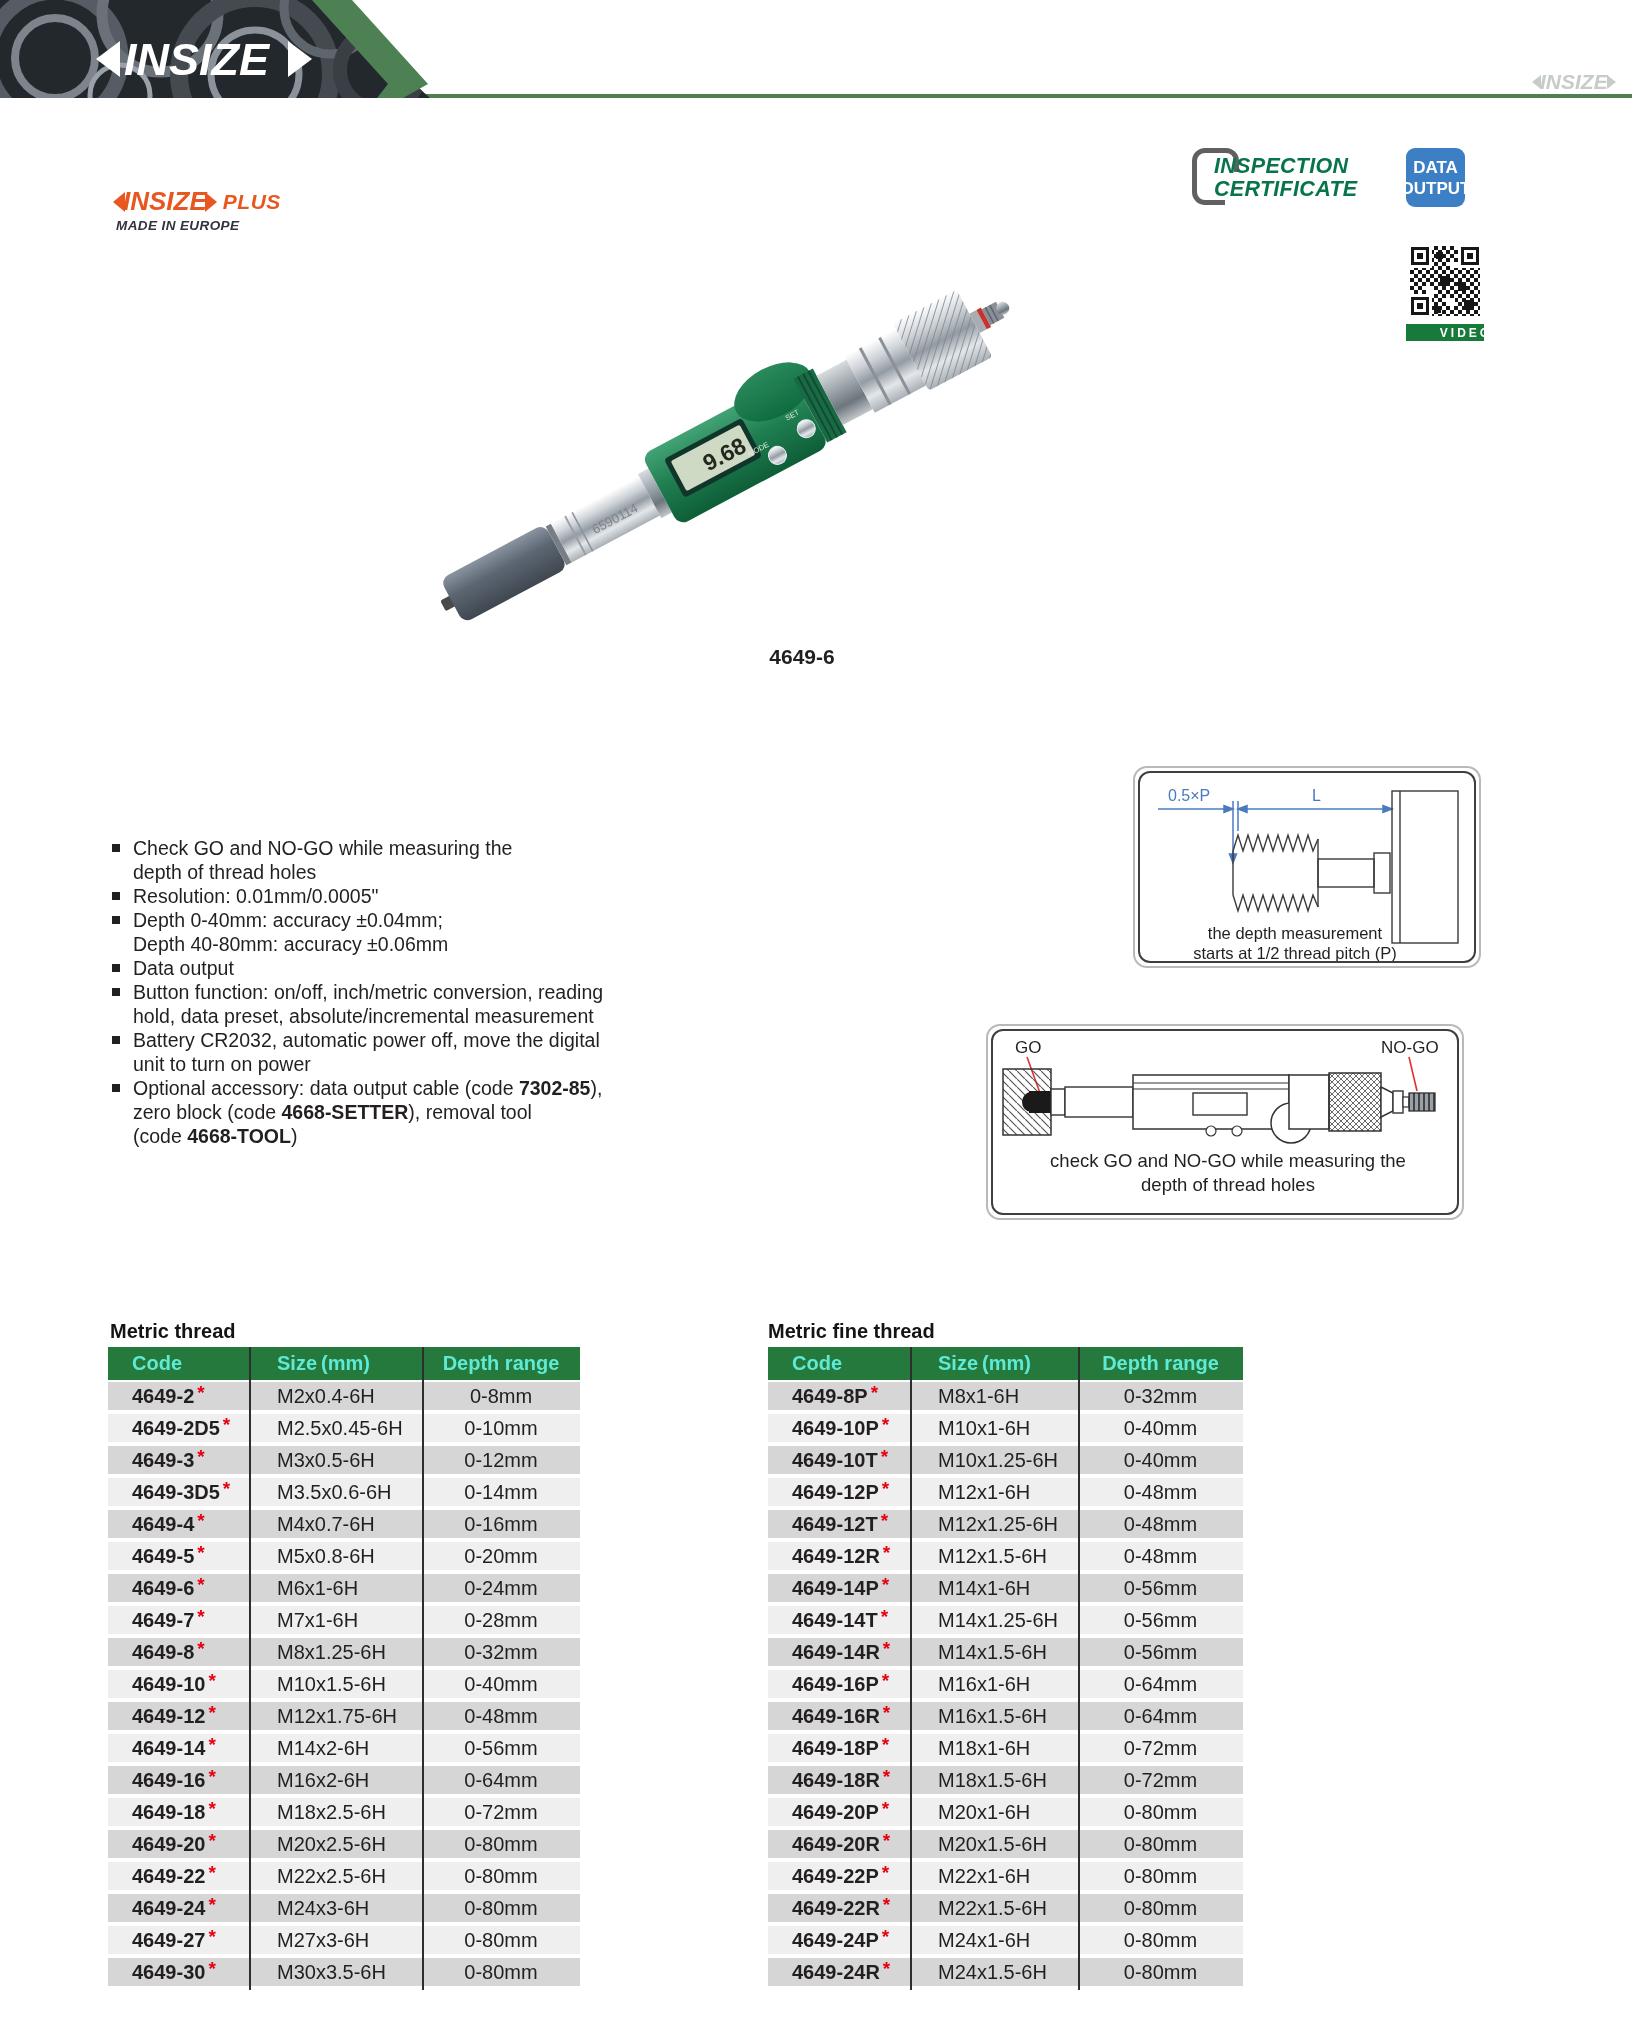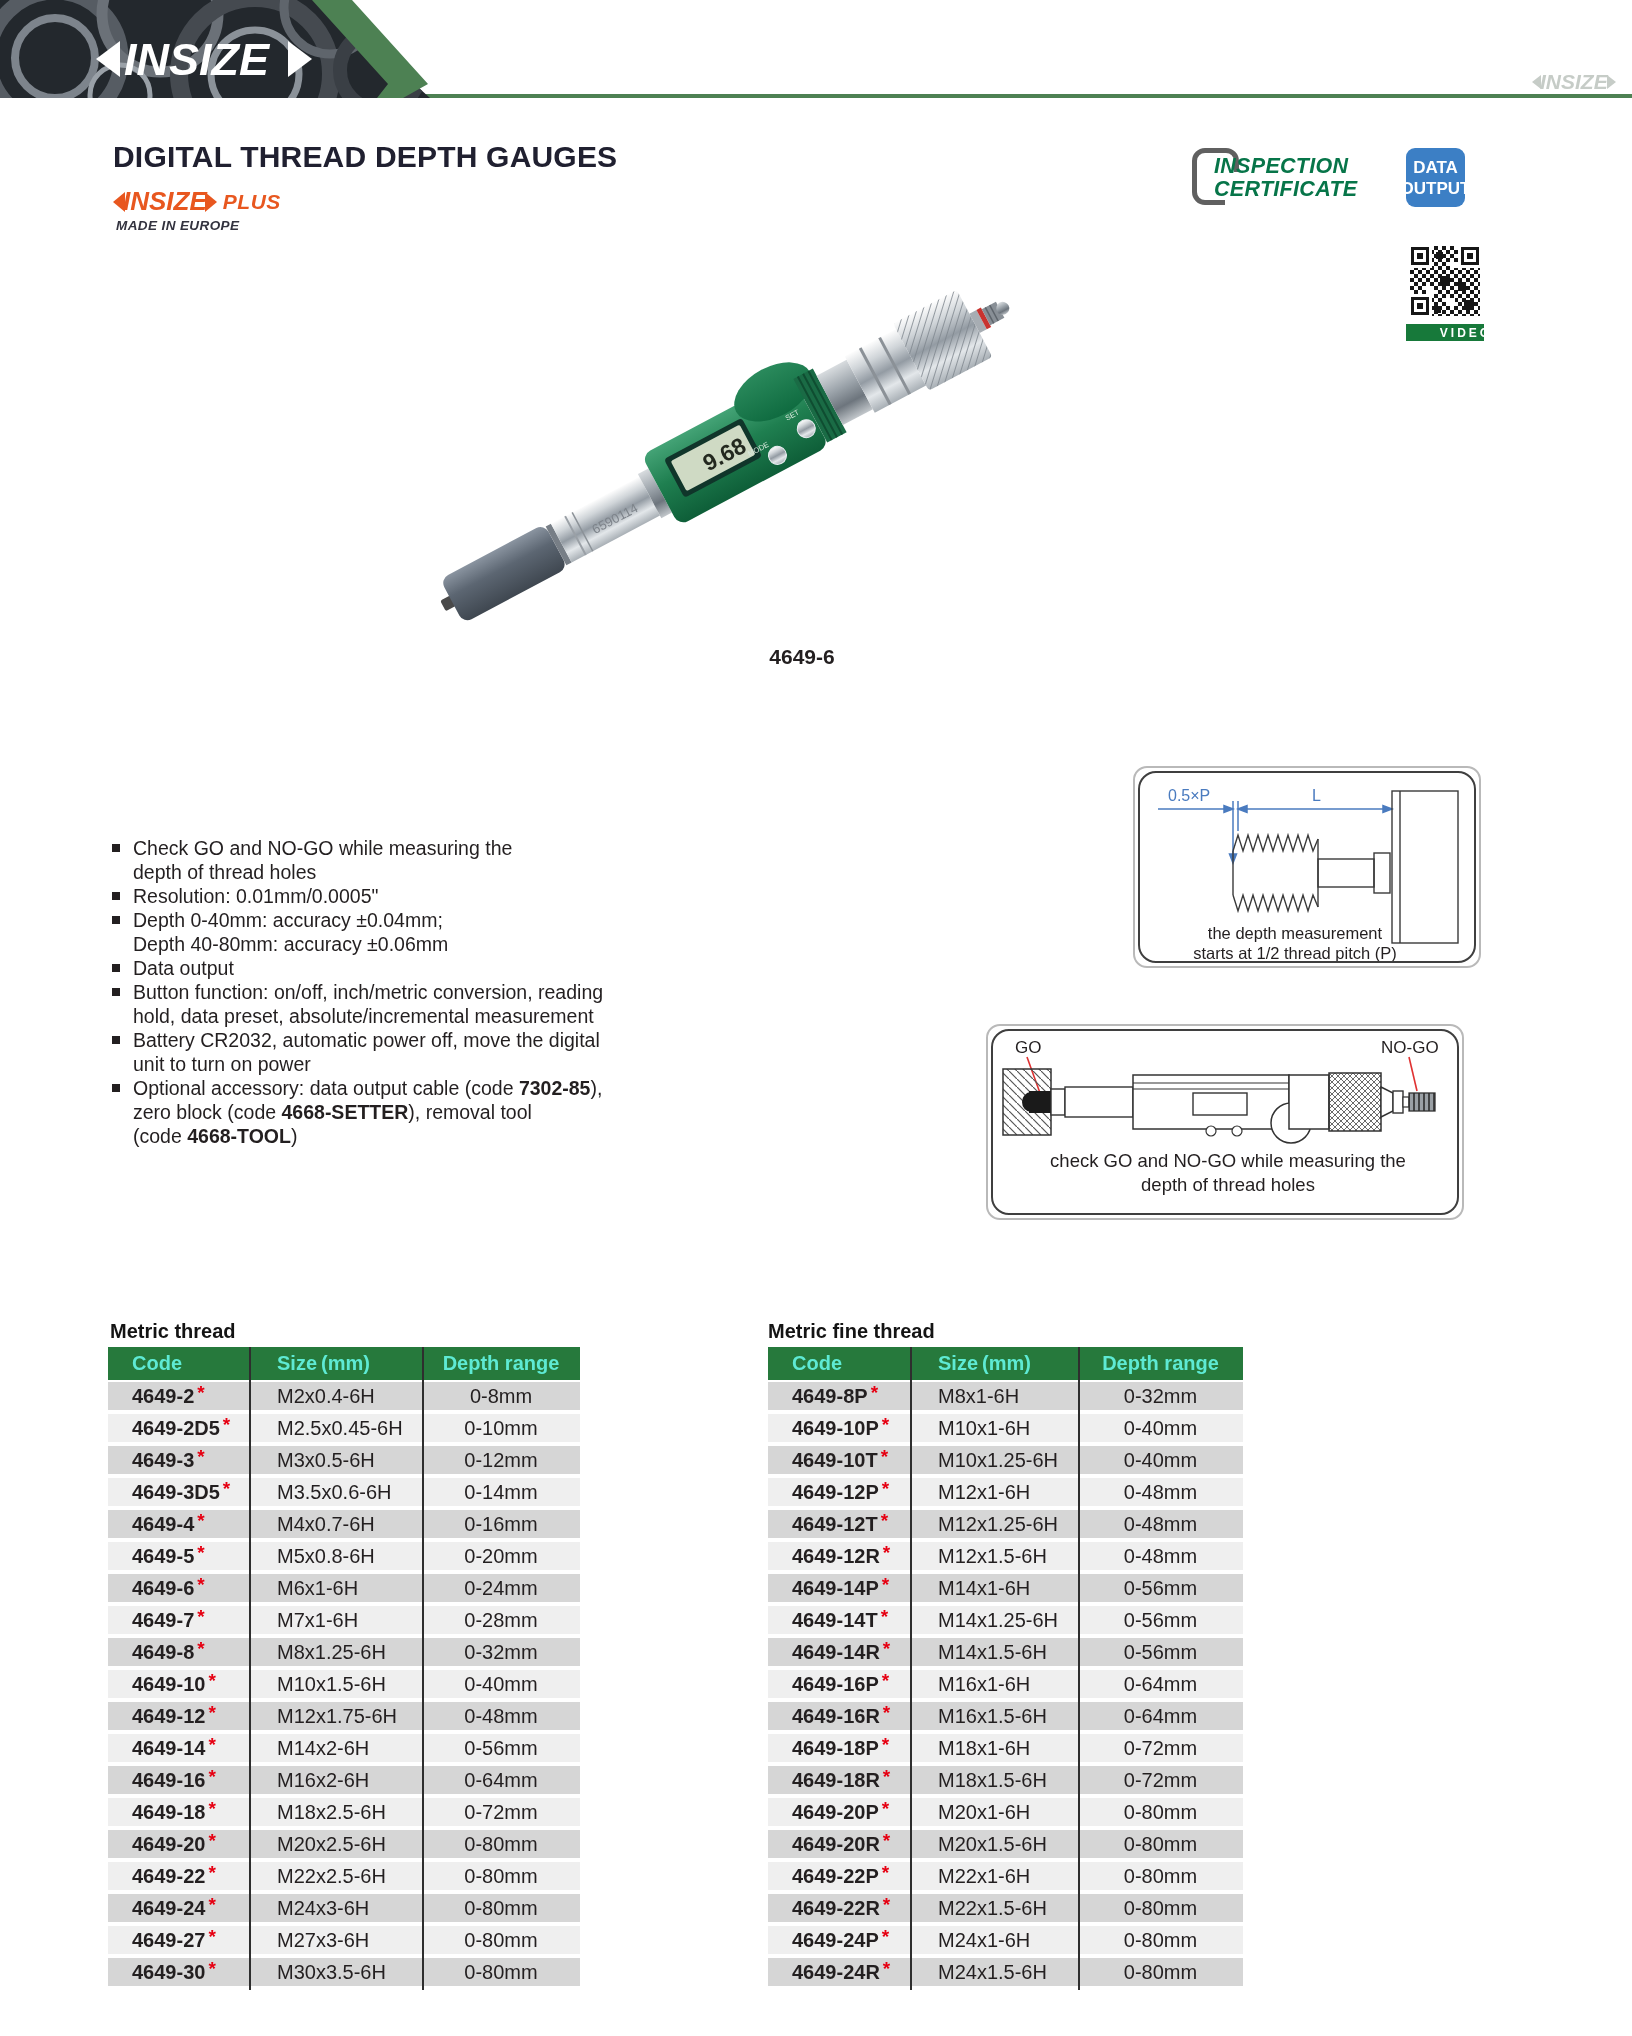--- a/index.html
+++ b/index.html
@@ -45,21 +45,21 @@
   .prod-caption{position:absolute; left:742px; top:645px; width:120px; text-align:center; font-size:21px; font-weight:bold; color:var(--ink);}
 
   
   .features{position:absolute; left:110px; top:836px; width:595px; list-style:none;}
   .features li{position:relative; padding-left:23px; font-size:19.5px; line-height:24px; color:var(--ink);}
   .features .bullet{position:absolute; left:2px; top:8px; width:8px; height:8px; background:var(--ink);}
   .features .bold{font-weight:bold;}
 
   
   .diag{position:absolute; border:2px solid #b9b9b9; border-radius:14px; padding:3px; background:#fff;}
-  .diag-inner{border:2px solid #3f3f3f; border-radius:18px; width:100%; height:100%; overflow:hidden;}
+  .diag-inner{border:2px solid #3f3f3f; border-radius:12px; width:100%; height:100%; overflow:hidden;}
   .diag1{left:1133px; top:766px; width:348px; height:202px;}
   .diag2{left:986px; top:1024px; width:478px; height:196px;}
 
   
   .tbl-title{position:absolute; font-size:20px; font-weight:bold; color:#141414;}
   .tbl{position:absolute; top:1347px;}
   .t-head{display:flex; height:33px; background:var(--green); margin-bottom:2px; align-items:center;}
   .th{color:#5eead4; font-weight:bold; font-size:20px; display:flex; align-items:center; height:100%;}
   .th-sub{font-size:20px; font-weight:bold; margin-left:4px;}
   .tr{display:flex; height:28px; margin-bottom:4px;}
@@ -113,21 +113,20 @@
     <polygon points="96,59 120,41 120,77" fill="#ffffff"></polygon>
     <text x="124" y="75" font-size="45" font-weight="bold" font-style="italic" fill="#ffffff">INSIZE</text>
     <polygon points="288,41 312,59 288,77" fill="#ffffff"></polygon>
   </svg>
   <div class="wm">
     <span class="tri tri-l"></span>
     <span>INSIZE</span>
     <span class="tri tri-r"></span>
   </div>
 
-  <div class="title">DIGITAL THREAD DEPTH GAUGES</div>
   <div class="plus-logo">
     <span class="tri tri-l"></span>
     <span>INSIZE</span>
     <span class="tri tri-r"></span>
     <span class="plus-word">PLUS</span>
   </div>
   <div class="made-in">MADE IN EUROPE</div>
 
   <div class="cert">
     <div class="cert-bracket"></div>

